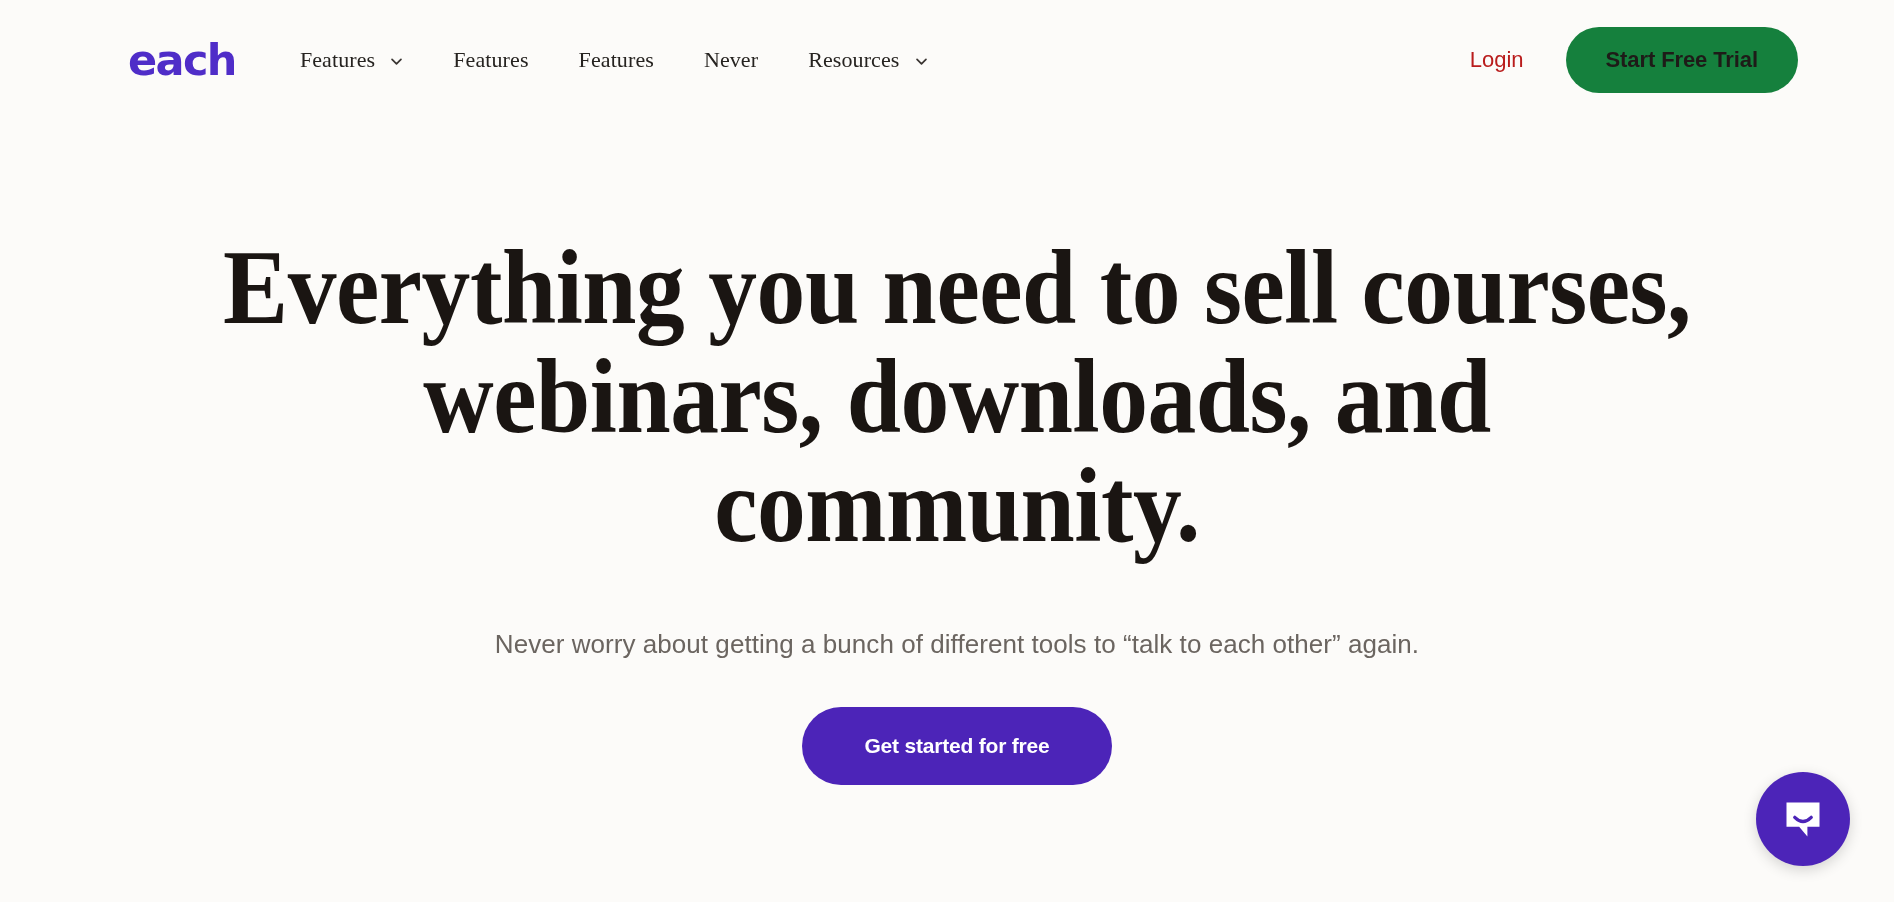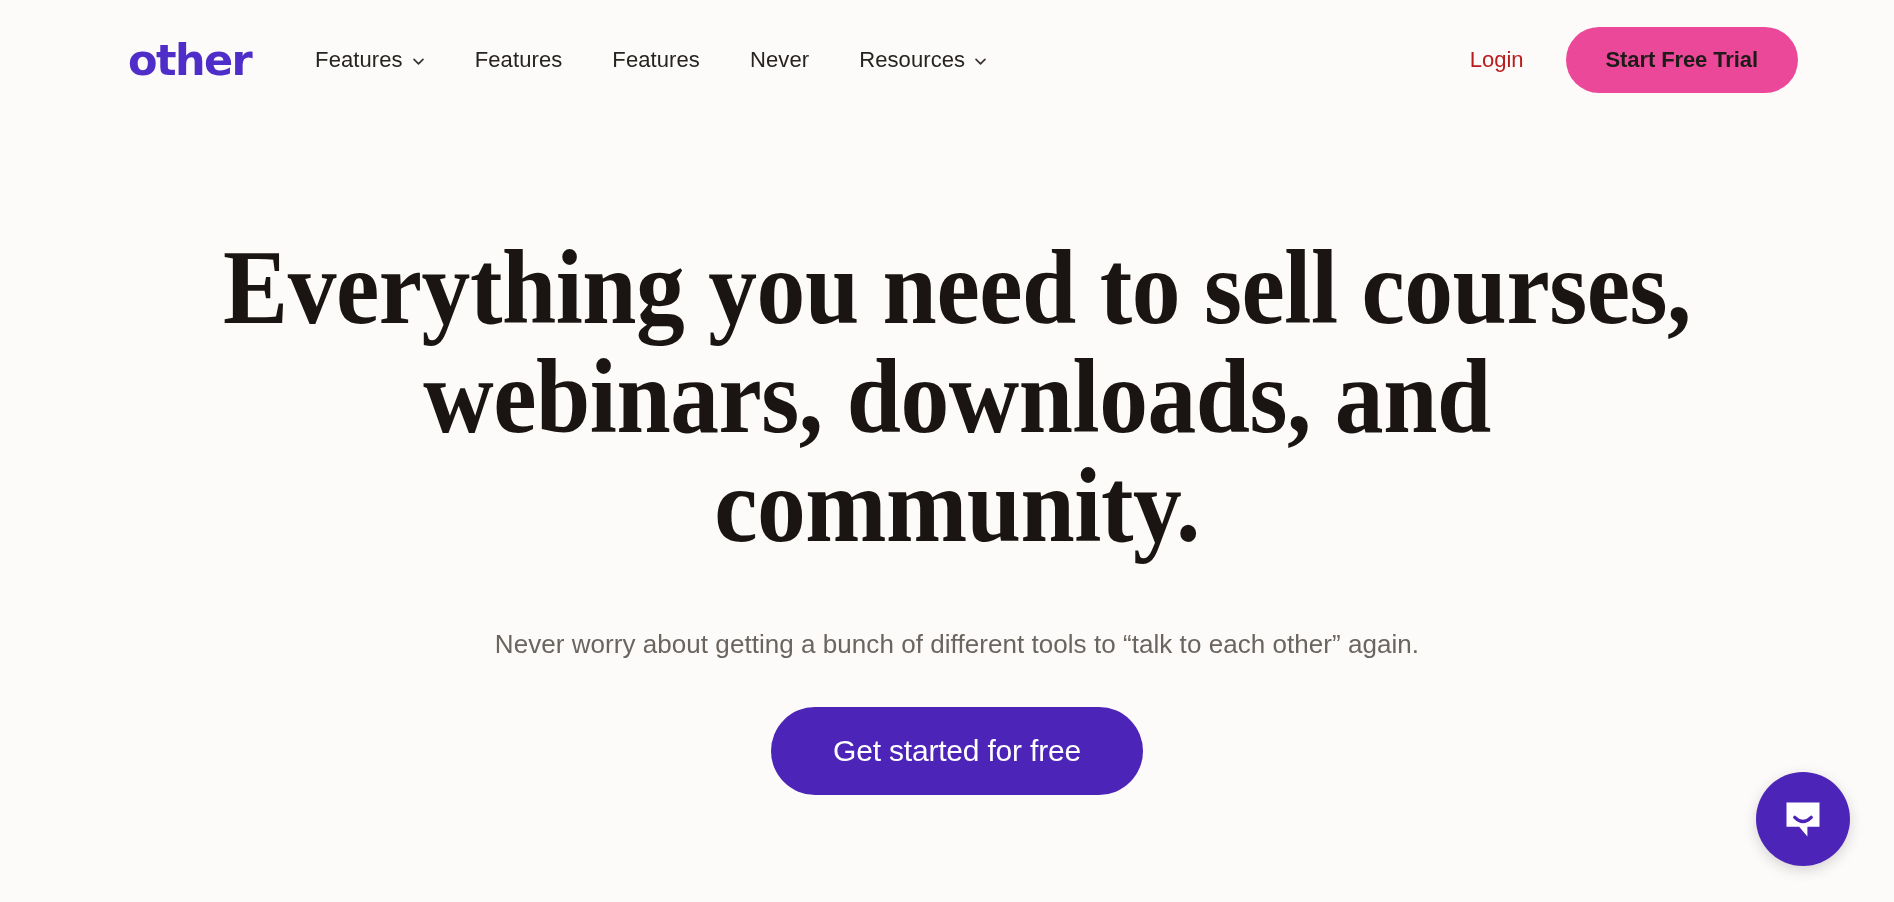--- a/index.html
+++ b/index.html
@@ -41,27 +41,28 @@
 
   .main-nav {
     display: flex;
     align-items: center;
     gap: 0;
   }
 
   .nav-item {
     display: inline-flex;
     align-items: center;
-    gap: 9px;
+    gap: 15px;
     font-size: 22px;
     color: #262320;
     padding: 10px 25px;
     cursor: pointer;
     white-space: nowrap;
     letter-spacing: 0.1px;
+    font-family: Liberation Serif, serif;
   }
   .nav-item:first-child { padding-left: 0; }
 
   .chev {
     display: inline-block;
     width: 13px;
     height: 13px;
     position: relative;
     top: 1px;
   }
@@ -76,21 +77,21 @@
 
   .login-link {
     font-size: 22px;
     color: #b91c1c;
     padding: 10px 30px;
     cursor: pointer;
     white-space: nowrap;
   }
 
   .trial-btn {
-    background: #ec4899;
+    background: #15803d;
     color: #1e1b18;
     font-size: 22px;
     font-weight: 700;
     border: none;
     border-radius: 999px;
     padding: 20px 40px;
     cursor: pointer;
     white-space: nowrap;
     font-family: "Liberation Sans", sans-serif;
     letter-spacing: -0.1px;
@@ -125,22 +126,22 @@
   }
 
   .hero-cta-wrap {
     margin-top: 44px;
   }
 
   .cta-btn {
     display: inline-block;
     background: #4c24b8;
     color: #ffffff;
-    font-size: 30px;
-    font-weight: 400;
+    font-size: 21px;
+    font-weight: 700;
     border: none;
     border-radius: 999px;
     padding: 27px 62px;
     cursor: pointer;
     font-family: "Liberation Sans", sans-serif;
     letter-spacing: -0.2px;
   }
 
   
   .chat-launcher {
@@ -159,21 +160,21 @@
     box-shadow: 0 4px 14px rgba(0,0,0,0.16);
     padding: 0;
   }
   .chat-launcher svg { display: block; width: 44px; height: 44px; }
 </style>
 </head>
 <body>
 
 <header class="site-header">
 
-  <div class="logo">other</div>
+  <div class="logo">each</div>
 
   <nav class="main-nav">
 
     <div class="nav-item">
       <span>Features</span>
       <span class="chev">
         <svg viewBox="0 0 16 16" aria-hidden="true">
             <path d="M2.5 5.5 L8 11 L13.5 5.5" fill="none" stroke="#3a3532" stroke-width="2.1" stroke-linecap="round" stroke-linejoin="round"></path>
           </svg>
       </span>

